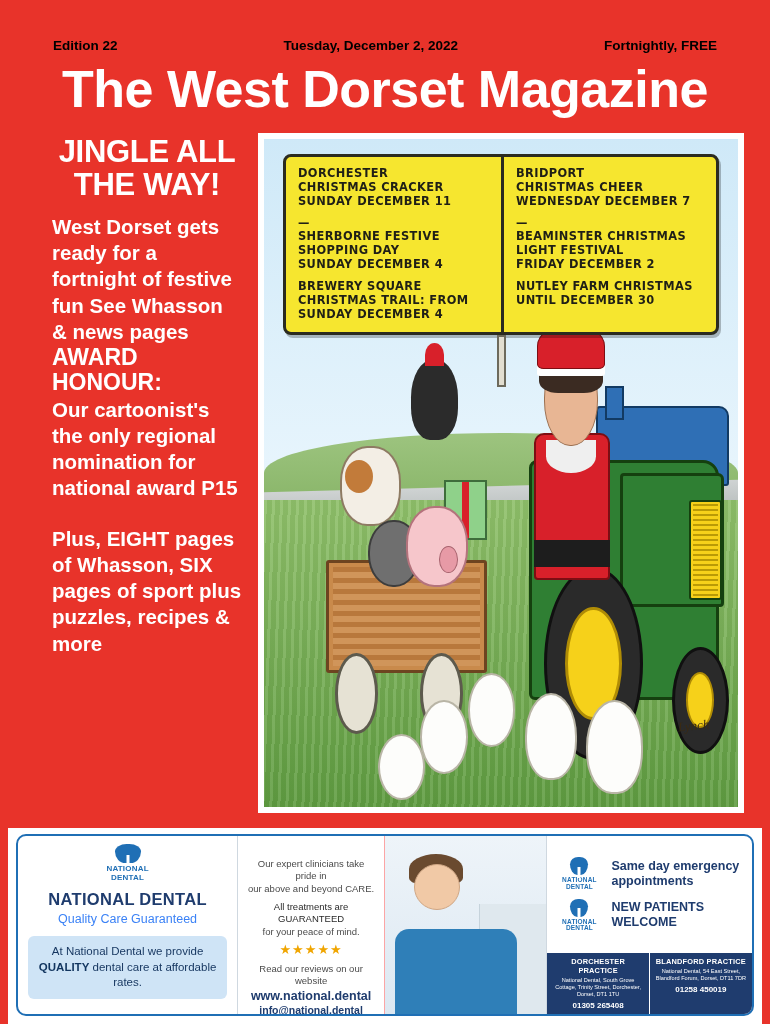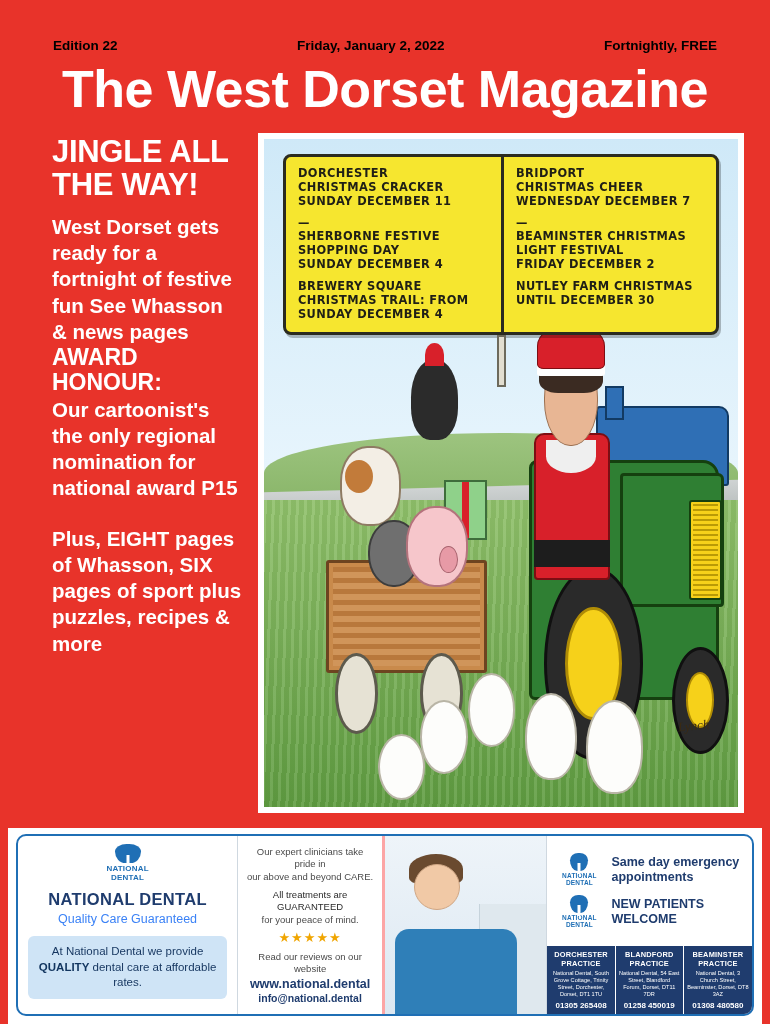--- a/index.html
+++ b/index.html
@@ -44,20 +44,21 @@
   .leftcol {
     width: 190px;
     color: #ffffff;
     padding-top: 2px;
   }
   .kicker {
     font-size: 31px;
     font-weight: bold;
     line-height: 1.08;
     letter-spacing: -0.3px;
+    text-align: center;
   }
   .kicker-sub {
     font-size: 20.5px;
     font-weight: bold;
     line-height: 1.28;
     margin-top: 12px;
   }
   .award-head {
     font-size: 23px;
     font-weight: bold;
@@ -270,23 +271,23 @@
     border-radius: 6px;
     padding: 8px 10px;
     font-size: 11.5px;
     color: #15355f;
     line-height: 1.35;
     width: 96%;
   }
   .ad-blue-box b { color: #12355f; }
   .ad-c2 {
     width: 20%;
-    padding: 10px 8px;
+    padding: 22px 8px;
     text-align: center;
-    border-right: 3px solid #fca5a5;
+    border-right: 1px solid #fca5a5;
     font-size: 9.5px; color: #2a2a2a; line-height: 1.3;
   }
   .ad-c2 .grey { color: #4a4a4a; }
   .stars { color: #f0a500; font-size: 13px; letter-spacing: 1px; margin: 4px 0 4px; }
   .ad-url { font-size: 12.5px; font-weight: bold; color: #1f3c6e; }
   .ad-mail { font-size: 10.5px; font-weight: bold; color: #1f3c6e; }
   .ad-c3 {
     width: 22%;
     position: relative;
     background: linear-gradient(#eef4f9, #dce8f2);
@@ -326,21 +327,21 @@
   .practice .paddr { font-size: 5.6px; line-height: 1.25; margin-top: 2px; }
   .practice .pphone { font-size: 8px; font-weight: bold; margin-top: 3px; }
 </style>
 </head>
 <body>
 
 <div class="page">
 
   <div class="topbar">
     <div class="edition">Edition 22</div>
-    <div class="date">Friday, January 2, 2022</div>
+    <div class="date">Tuesday, December 2, 2022</div>
     <div class="freq">Fortnightly, FREE</div>
   </div>
   <div class="title">The West Dorset Magazine</div>
 
   <div class="content">
 
     <div class="leftcol">
       <div class="kicker">
         <div>JINGLE ALL</div>
         <div>THE WAY!</div>
@@ -508,24 +509,19 @@
           <div class="practice">
             <div class="pname">DORCHESTER PRACTICE</div>
             <div class="paddr">National Dental, South Grove Cottage, Trinity Street, Dorchester, Dorset, DT1 1TU</div>
             <div class="pphone">01305 265408</div>
           </div>
           <div class="practice">
             <div class="pname">BLANDFORD PRACTICE</div>
             <div class="paddr">National Dental, 54 East Street, Blandford Forum, Dorset, DT11 7DR</div>
             <div class="pphone">01258 450019</div>
           </div>
-          <div class="practice">
-            <div class="pname">BEAMINSTER PRACTICE</div>
-            <div class="paddr">National Dental, 3 Church Street, Beaminster, Dorset, DT8 3AZ</div>
-            <div class="pphone">01308 480580</div>
-          </div>
         </div>
       </div>
 
     </div>
   </div>
 
 </div>
 
 </body></html>

